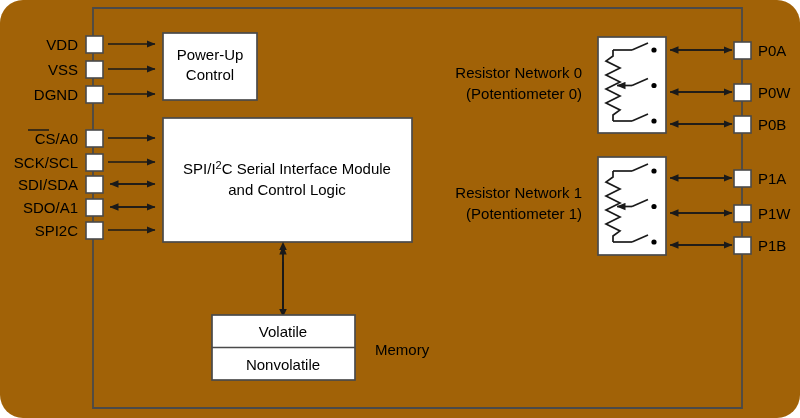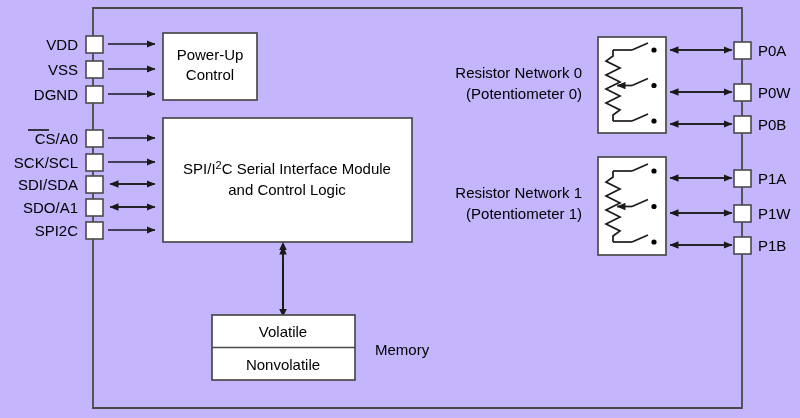--- a/index.html
+++ b/index.html
@@ -4,23 +4,24 @@
 <style>
   html, body {
     margin: 0;
     padding: 0;
     background: #ffffff;
   }
   #canvas {
     position: relative;
     width: 800px;
     height: 418px;
-    background: #c4b5fd;
+    background: #a16207;
     font-family: "Liberation Sans", sans-serif;
     overflow: hidden;
+    border-radius: 23px;
   }
   #canvas svg {
     position: absolute;
     top: 0;
     left: 0;
   }
   .lbl {
     font-family: "Liberation Sans", sans-serif;
     fill: #000000;
   }

